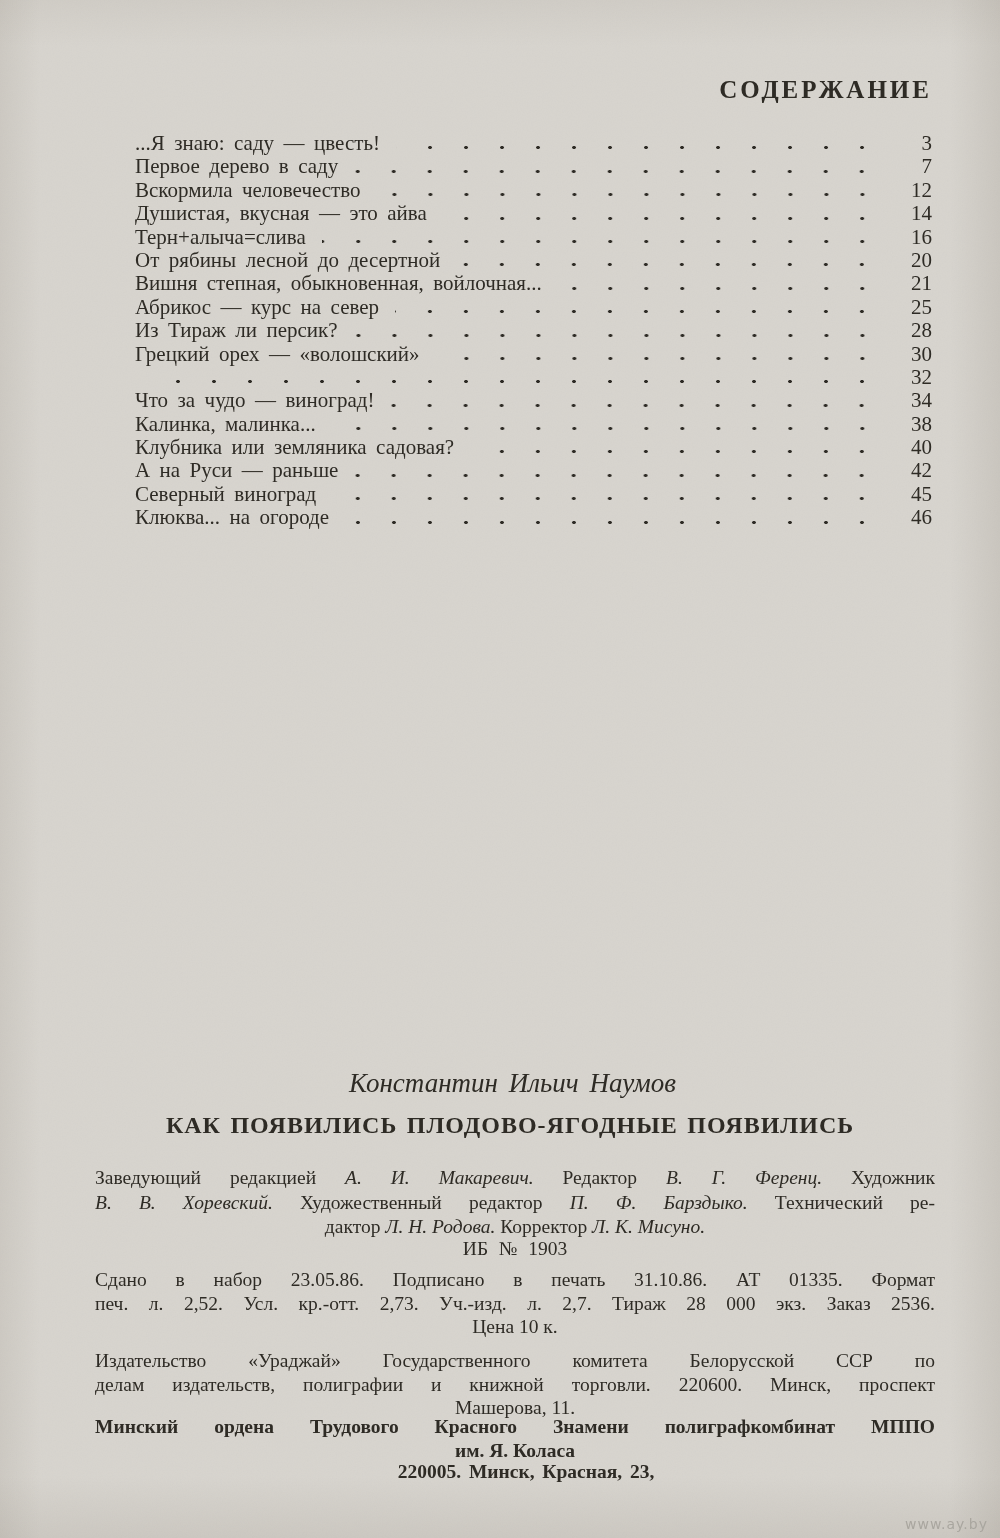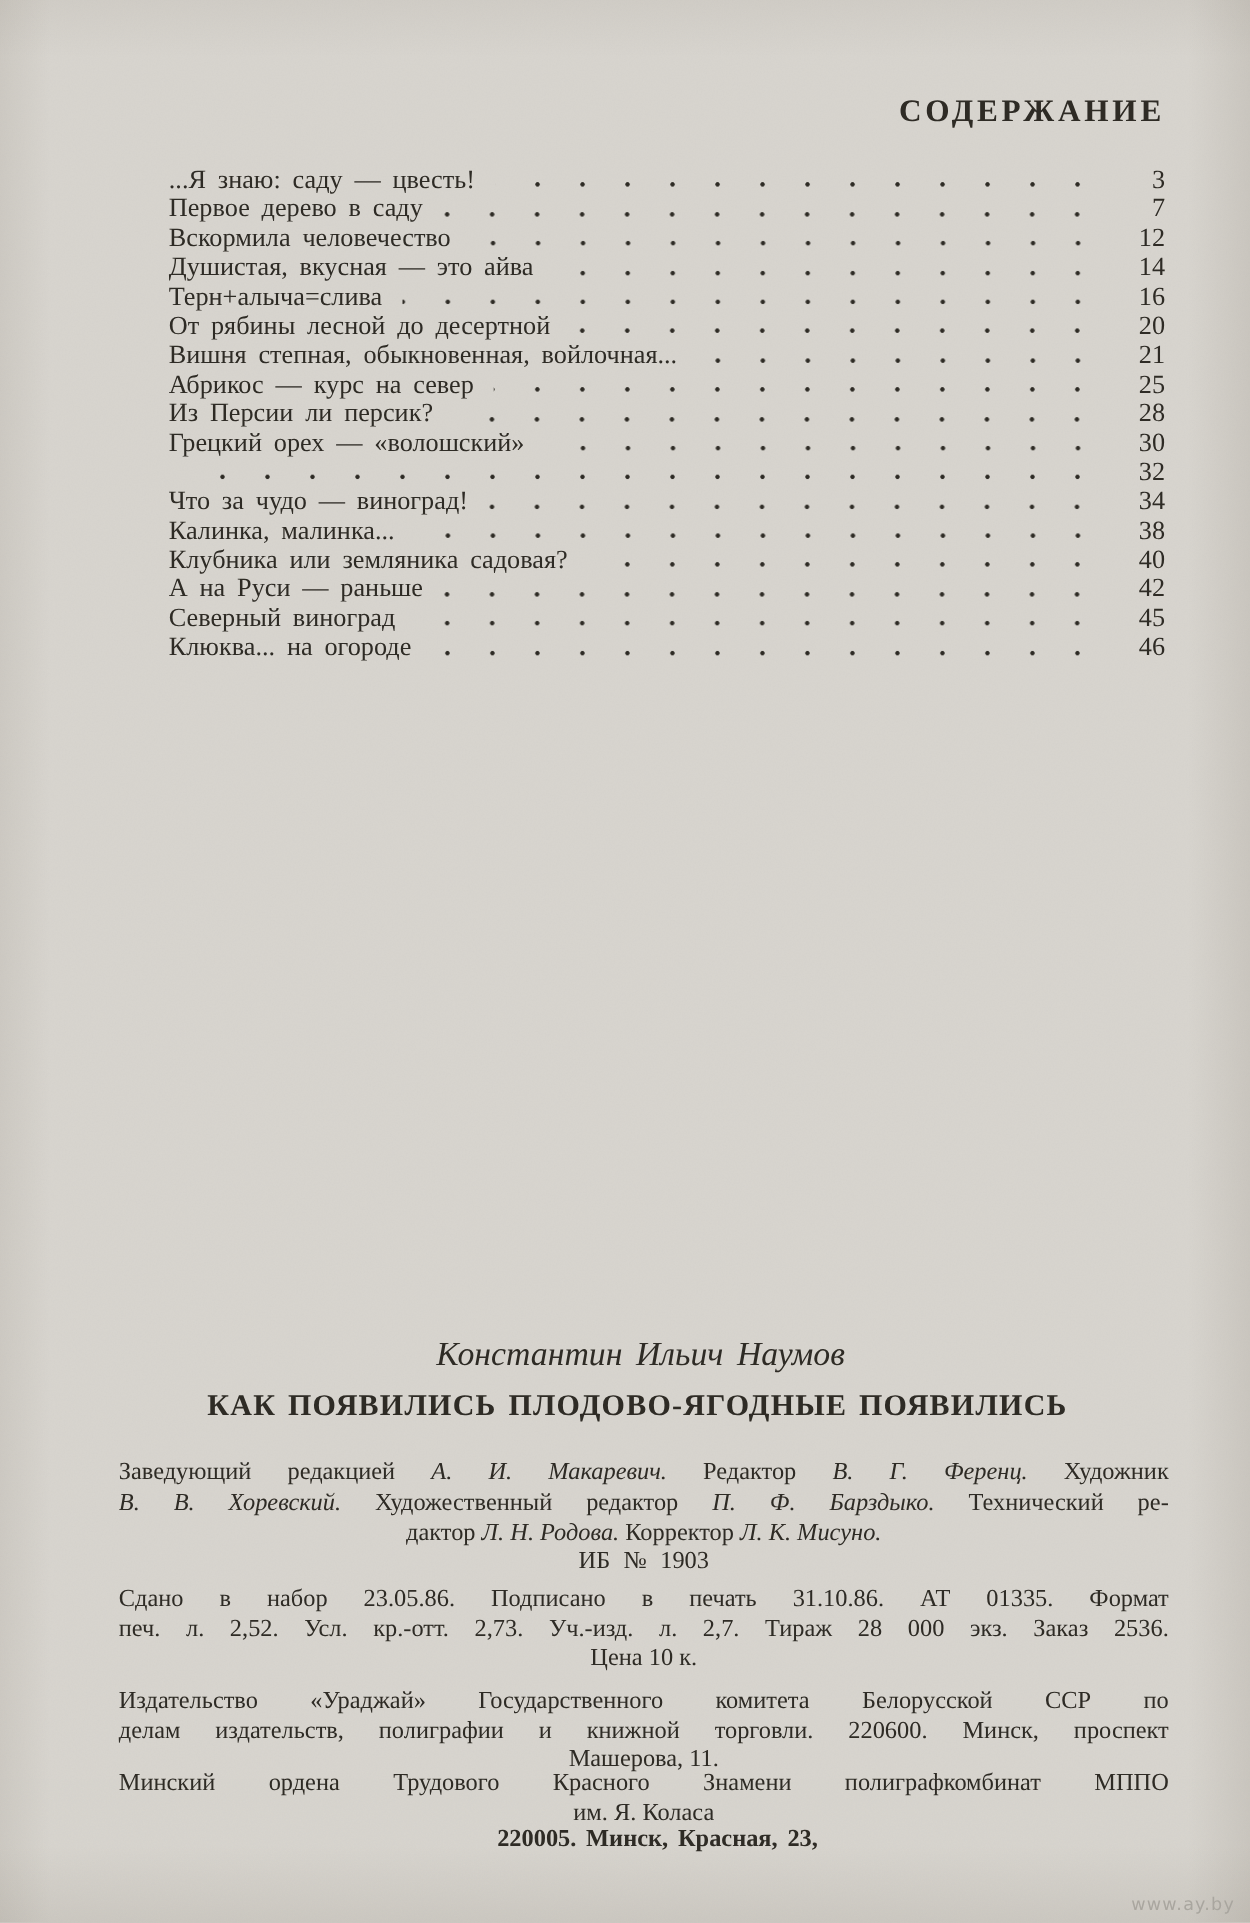--- a/index.html
+++ b/index.html
@@ -54,21 +54,21 @@
     text-align:center;font-weight:bold;font-size:24px;letter-spacing:1px;word-spacing:.1em;
   }
   .para{position:absolute;left:95px;width:840px;font-size:19.5px;}
   .jline{text-align:justify;text-align-last:justify;white-space:normal;}
   .cline{text-align:center;}
   .it{font-style:italic;}
   #editorial{top:1166px;line-height:24.5px;}
   .ib{position:absolute;top:1238px;left:95px;width:840px;text-align:center;font-size:19.5px;word-spacing:.3em;}
   #printinfo{top:1268px;line-height:23.5px;}
   #publisher{top:1349px;line-height:23.5px;}
-  #printer{top:1415px;line-height:23.5px;}
+  #printer{top:1415px;line-height:23.5px;font-weight:bold;}
   .address{
     position:absolute;top:1461px;left:106px;width:840px;
     text-align:center;font-weight:bold;font-size:19.5px;word-spacing:.15em;
   }
   .watermark{
     position:absolute;right:12px;bottom:6px;
     font-family:"DejaVu Sans","Liberation Sans",sans-serif;
     font-size:14px;color:var(--watermark,#a9a69f);letter-spacing:1px;
   }
 </style>
@@ -123,21 +123,21 @@
         <span class="toc-row-title">Вишня степная, обыкновенная, войлочная...</span>
         <span class="leader"></span>
         <span class="toc-row-page">21</span>
       </div>
       <div class="toc-row">
         <span class="toc-row-title">Абрикос — курс на север</span>
         <span class="leader"></span>
         <span class="toc-row-page">25</span>
       </div>
       <div class="toc-row">
-        <span class="toc-row-title">Из Персии ли персик?</span>
+        <span class="toc-row-title">Из Тираж ли персик?</span>
         <span class="leader"></span>
         <span class="toc-row-page">28</span>
       </div>
       <div class="toc-row">
         <span class="toc-row-title">Грецкий орех — «волошский»</span>
         <span class="leader"></span>
         <span class="toc-row-page">30</span>
       </div>
       <div class="toc-row">
         <span class="leader"></span>

